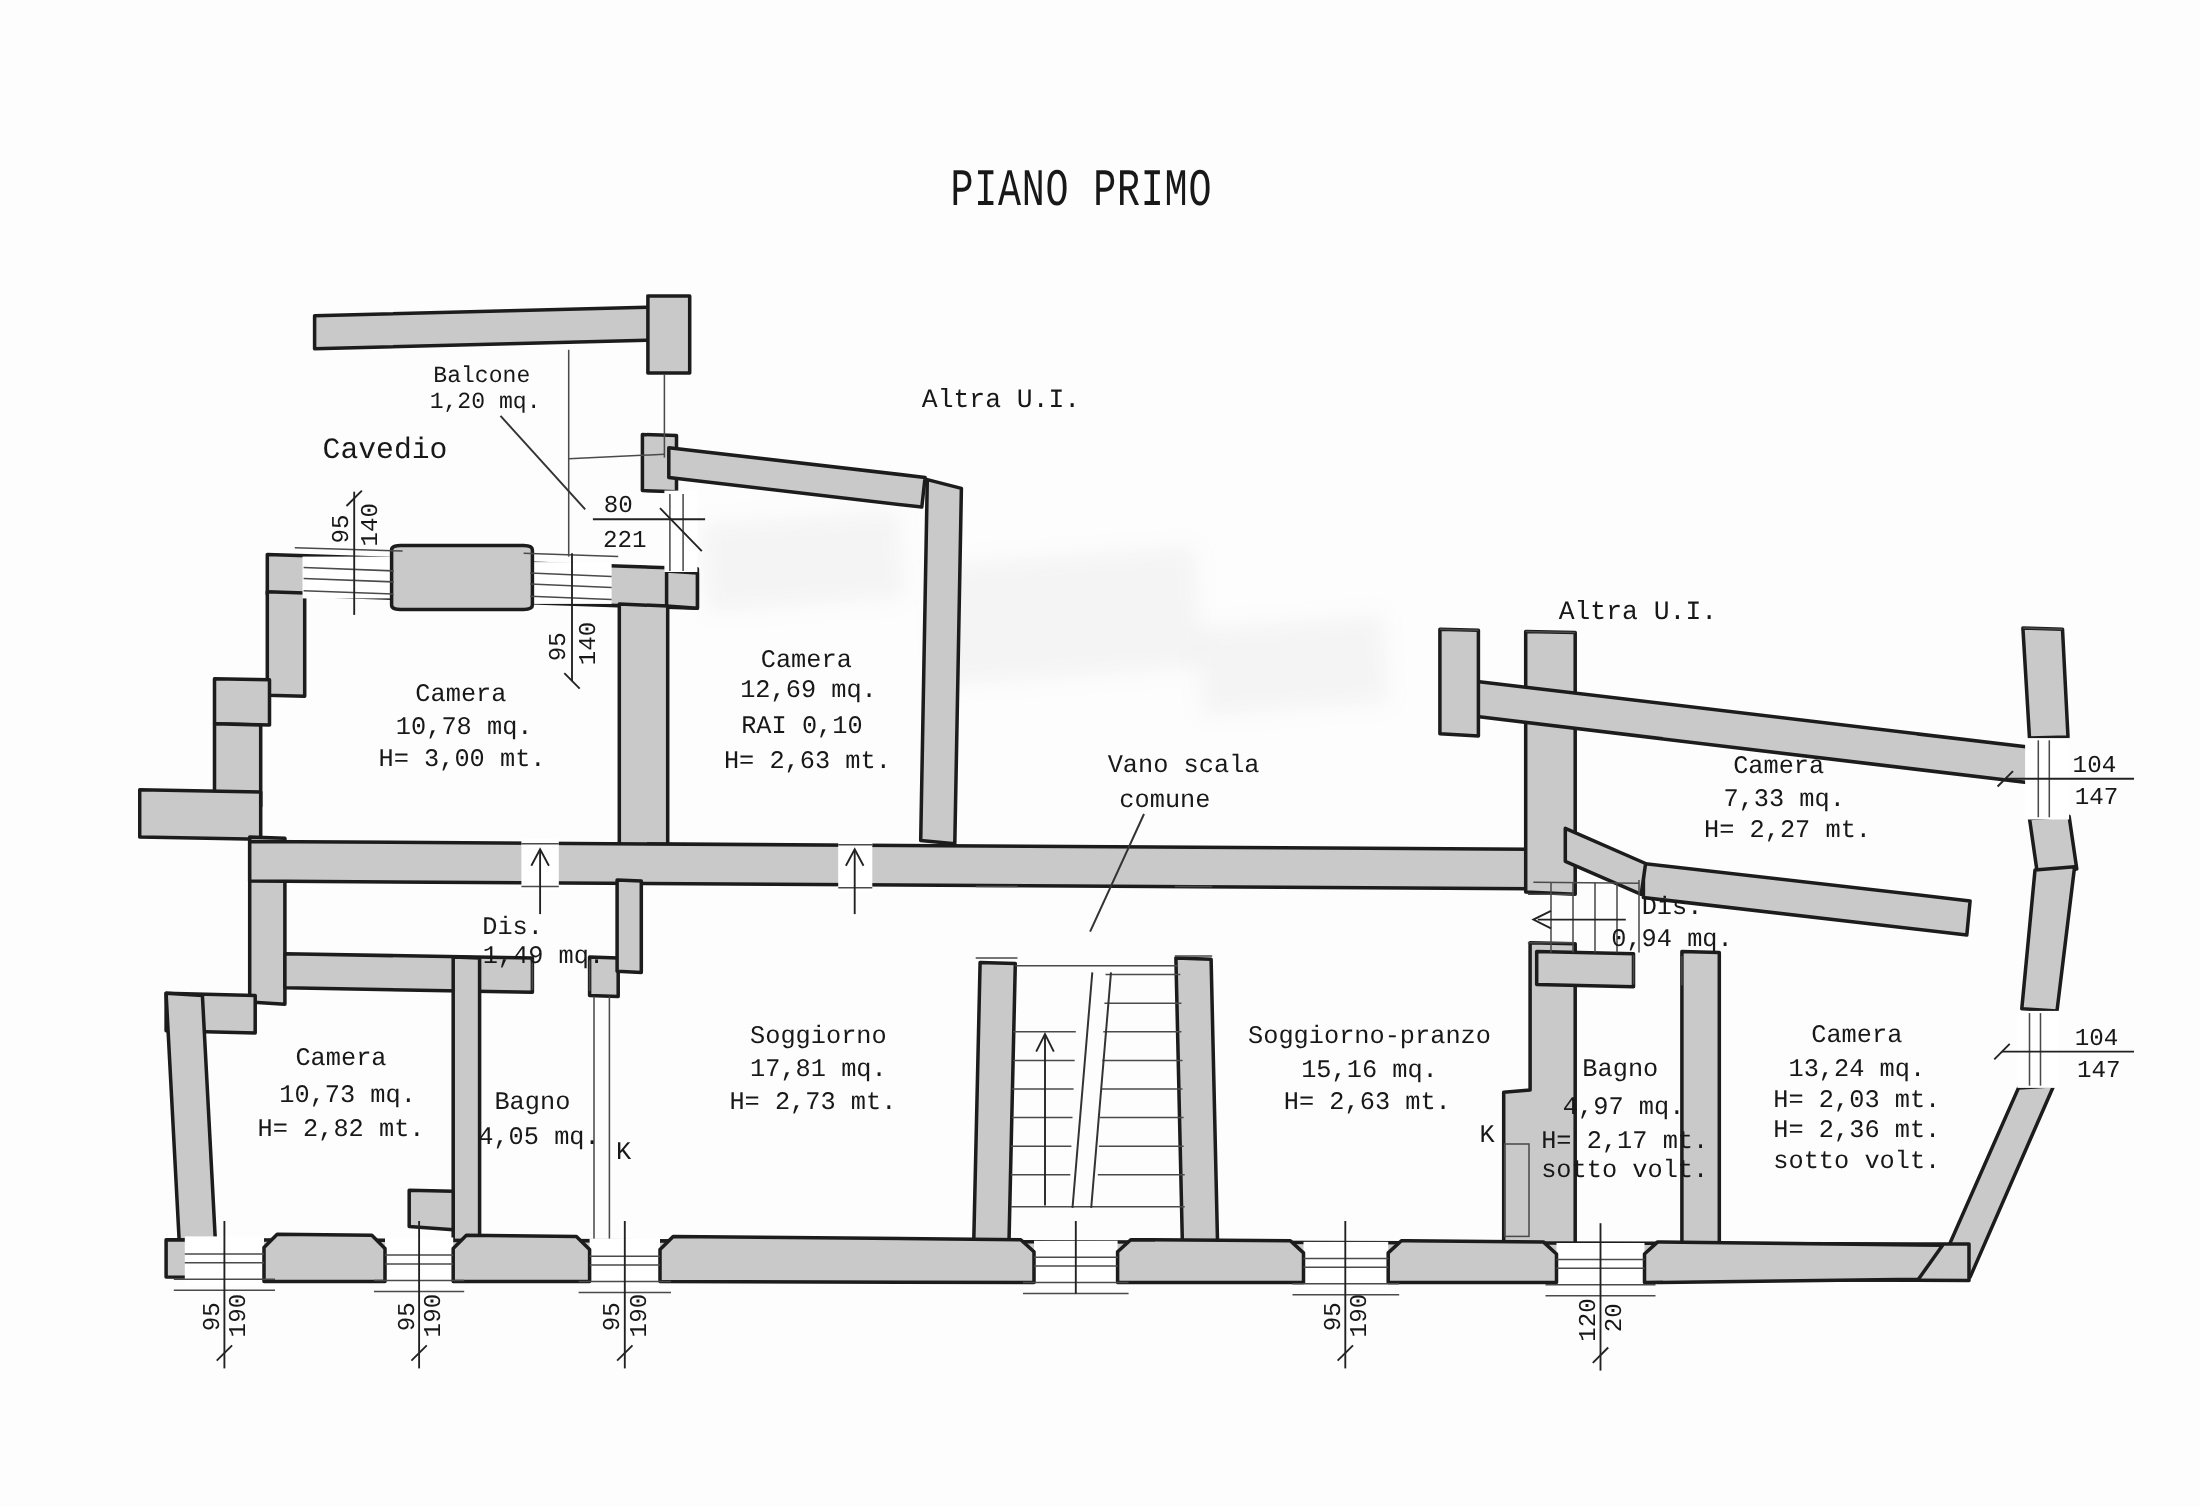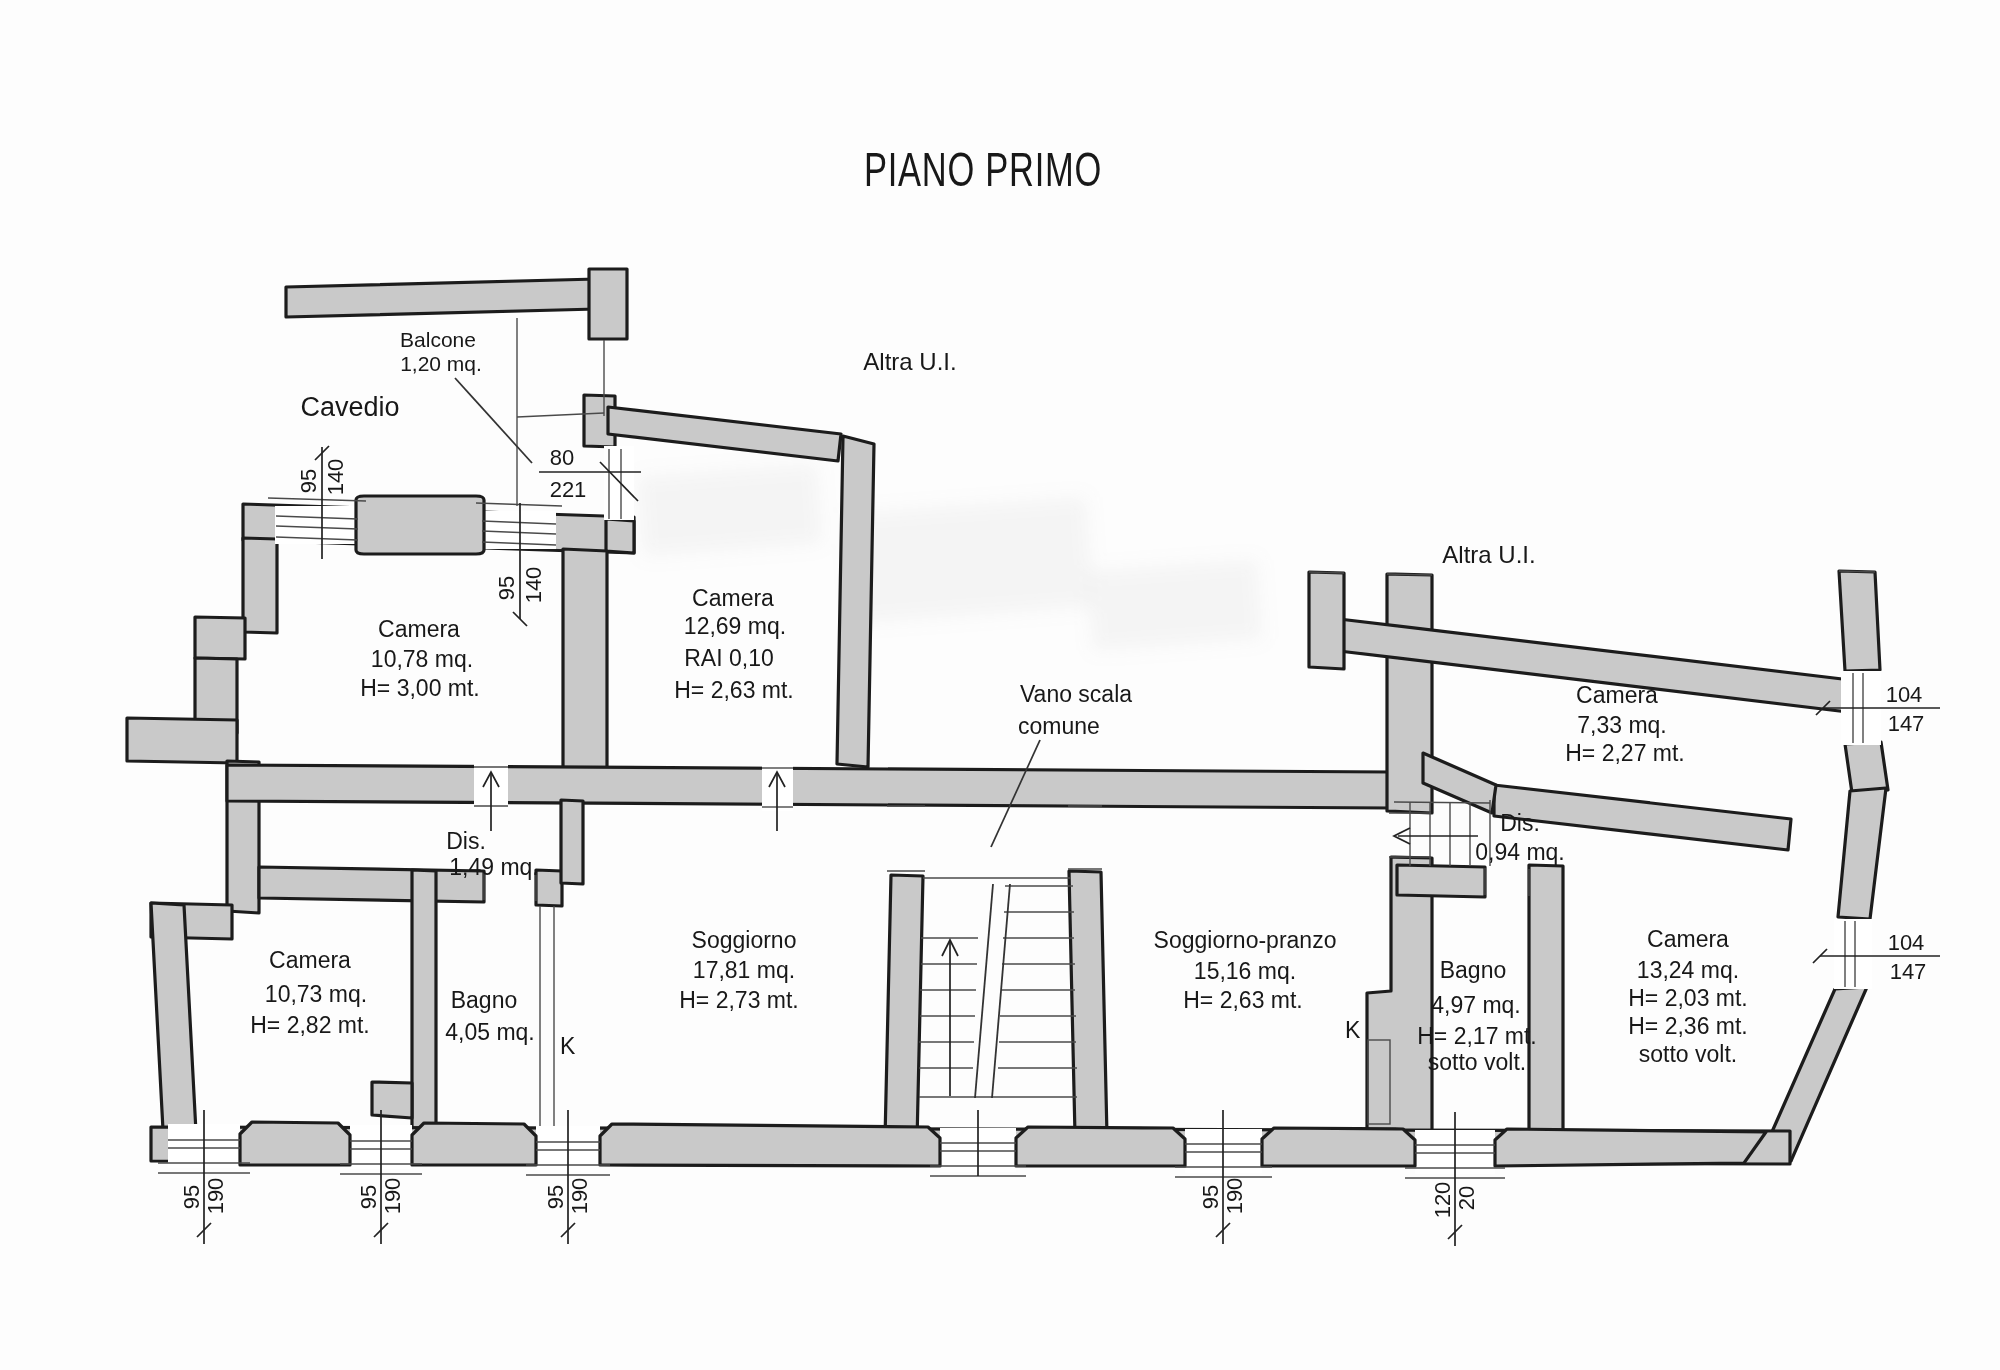--- a/index.html
+++ b/index.html
@@ -1,17 +1,17 @@
 <!DOCTYPE html>
 <html style="--wall-fill: #c9c9c9; --line: #1c1c1c;"><head>
 <meta charset="utf-8">
 <style>
   html,body{margin:0;padding:0;background:#ffffff;}
   .canvas{position:relative;width:2000px;height:1370px;background:#fdfdfd;overflow:hidden;
-          font-family:Liberation Sans, sans-serif;}
+          font-family:Liberation Mono, monospace;}
   svg{display:block;}
   .wall{fill:var(--wall-fill,#c9c9c9);stroke:var(--line,#1c1c1c);stroke-width:3.2;stroke-linejoin:round;}
   .whitecut{fill:#ffffff;stroke:none;}
   .thin{stroke:#4a4a4a;stroke-width:1.4;fill:none;}
   .thin2{stroke:#333333;stroke-width:1.8;fill:none;}
   .dim{stroke:#222222;stroke-width:1.7;fill:none;}
   text{fill:#181818;}
   .t-room{font-size:23px;}
   .t-small{font-size:21px;}
   .t-cavedio{font-size:27px;}

